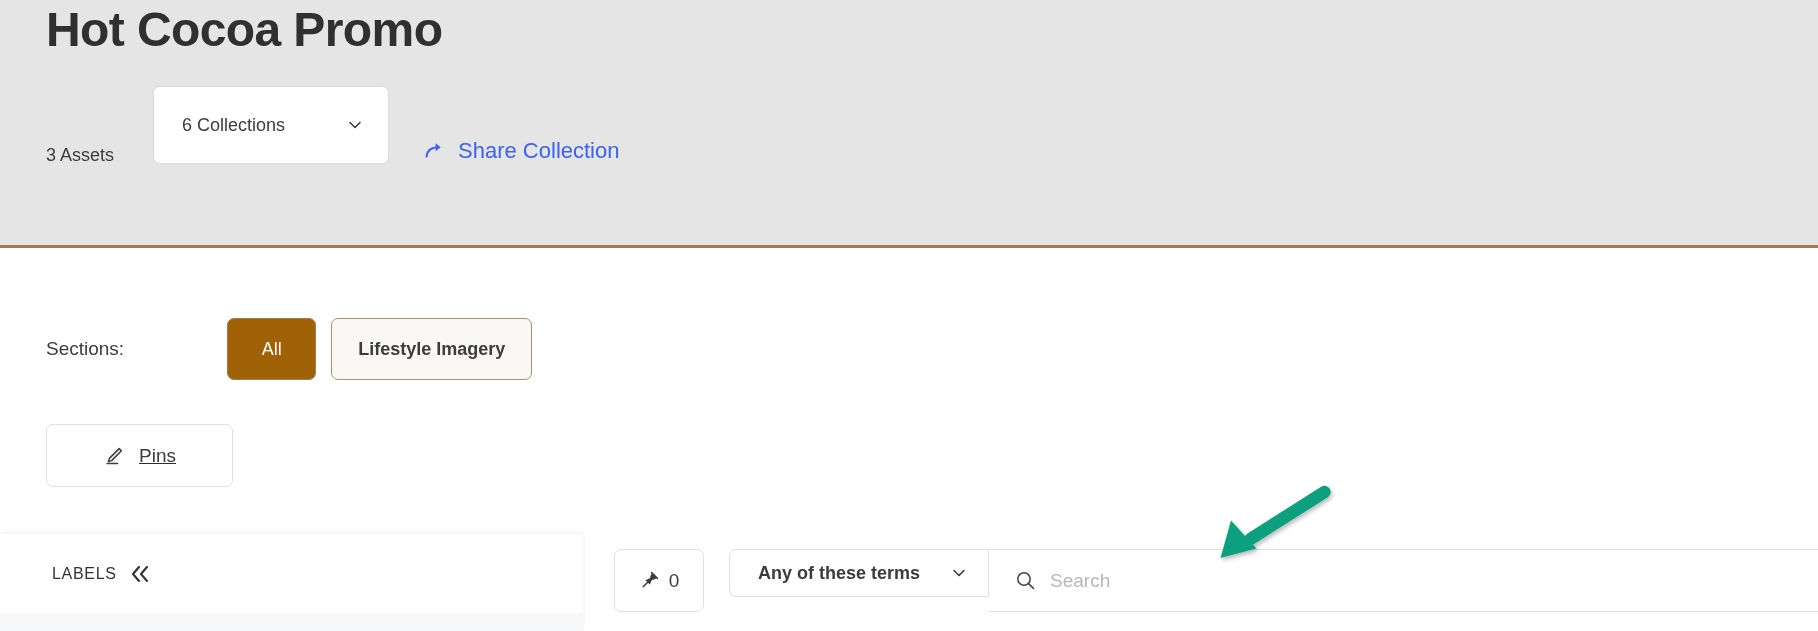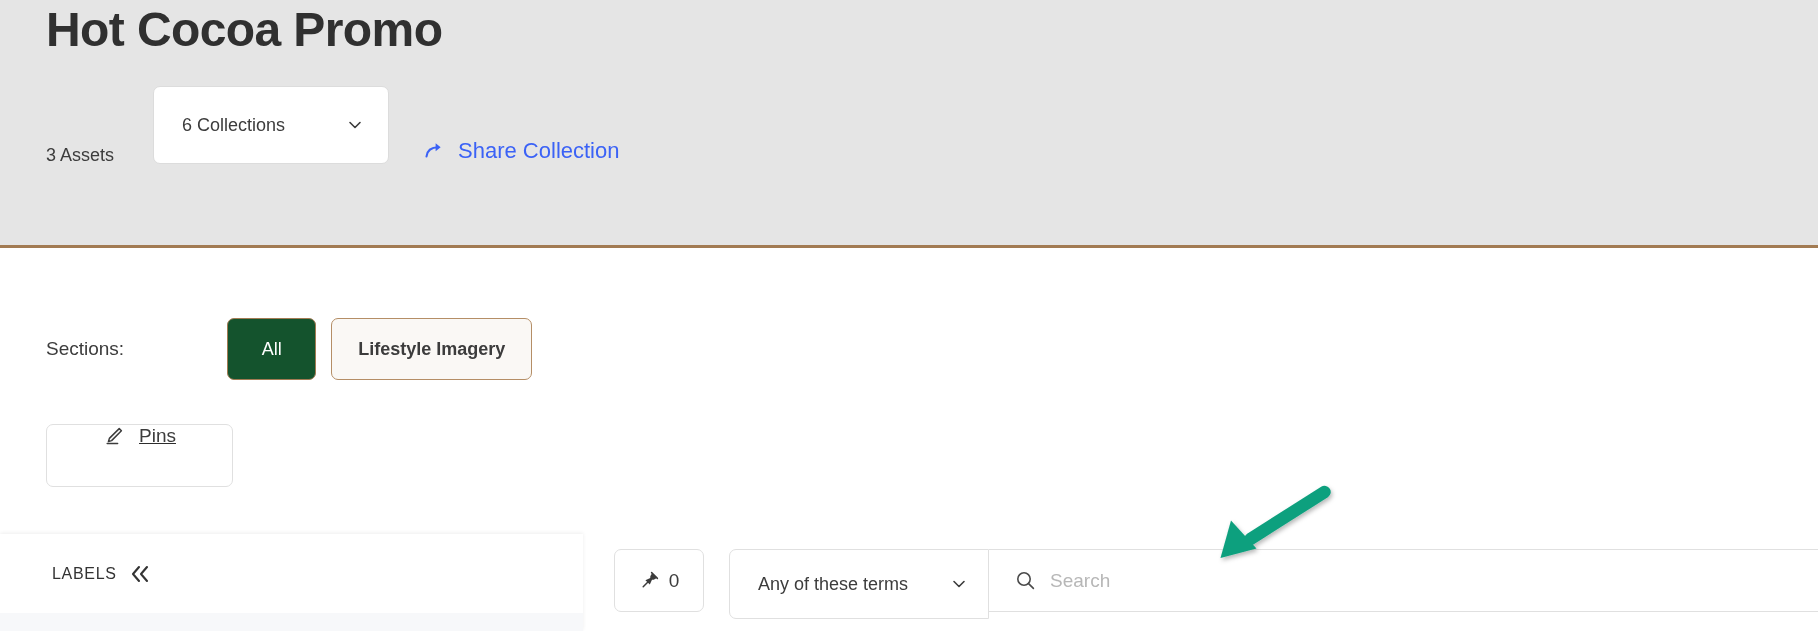--- a/index.html
+++ b/index.html
@@ -126,21 +126,21 @@
     border-radius: 7px;
     display: flex;
     align-items: center;
     justify-content: center;
     font-size: 18px;
     padding: 0 26px;
     cursor: pointer;
     white-space: nowrap;
   }
   .section-chip.active {
-    background: #14532d;
+    background: #a16207;
     color: #ffffff;
     border: 1px solid #a27b53;
     margin-left: 103px;
     min-width: 89px;
   }
   .section-chip.inactive {
     background: #faf8f5;
     color: #3c3c3c;
     border: 1px solid #b58e66;
     margin-left: 15px;
@@ -153,21 +153,21 @@
     position: absolute;
     left: 46px;
     top: 424px;
     width: 187px;
     height: 63px;
     box-sizing: border-box;
     border: 1px solid #e0e0e0;
     border-radius: 7px;
     background: #ffffff;
     display: flex;
-    align-items: flex-start;
+    align-items: center;
     justify-content: center;
     cursor: pointer;
     text-decoration: underline;
   }
   .pins-button .pencil-ico {
     width: 22px;
     height: 22px;
     margin-right: 14px;
     flex: none;
     display: block;
@@ -251,30 +251,31 @@
     flex: none;
     display: block;
   }
   .pin-count-btn .count {
     font-size: 19px;
     color: #3c3c3c;
   }
   .terms-select {
     margin-left: 25px;
     width: 260px;
-    height: 70px;
+    height: 48px;
     box-sizing: border-box;
     border: 1px solid #e0e0e0;
     border-radius: 7px 0 0 7px;
     background: #ffffff;
     display: flex;
     align-items: center;
     justify-content: space-between;
     padding: 0 20px 0 28px;
     cursor: pointer;
+    font-weight: bold;
   }
   .terms-select .label {
     font-size: 18px;
     color: #3c3c3c;
     white-space: nowrap;
   }
   .search-field {
     width: 1120px;
     height: 63px;
     box-sizing: border-box;

